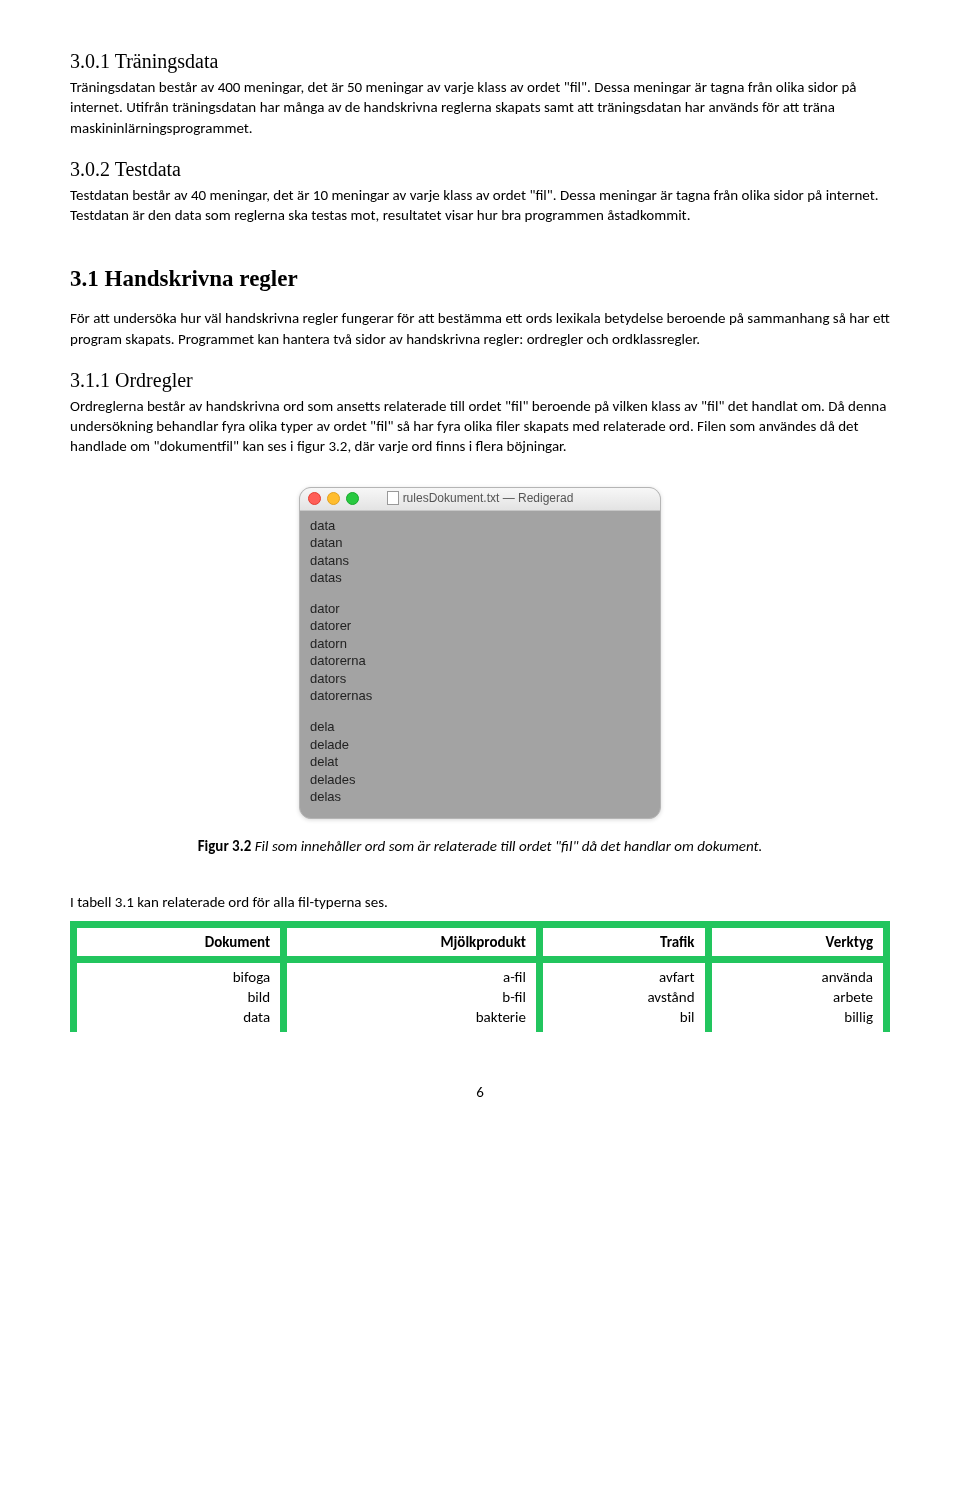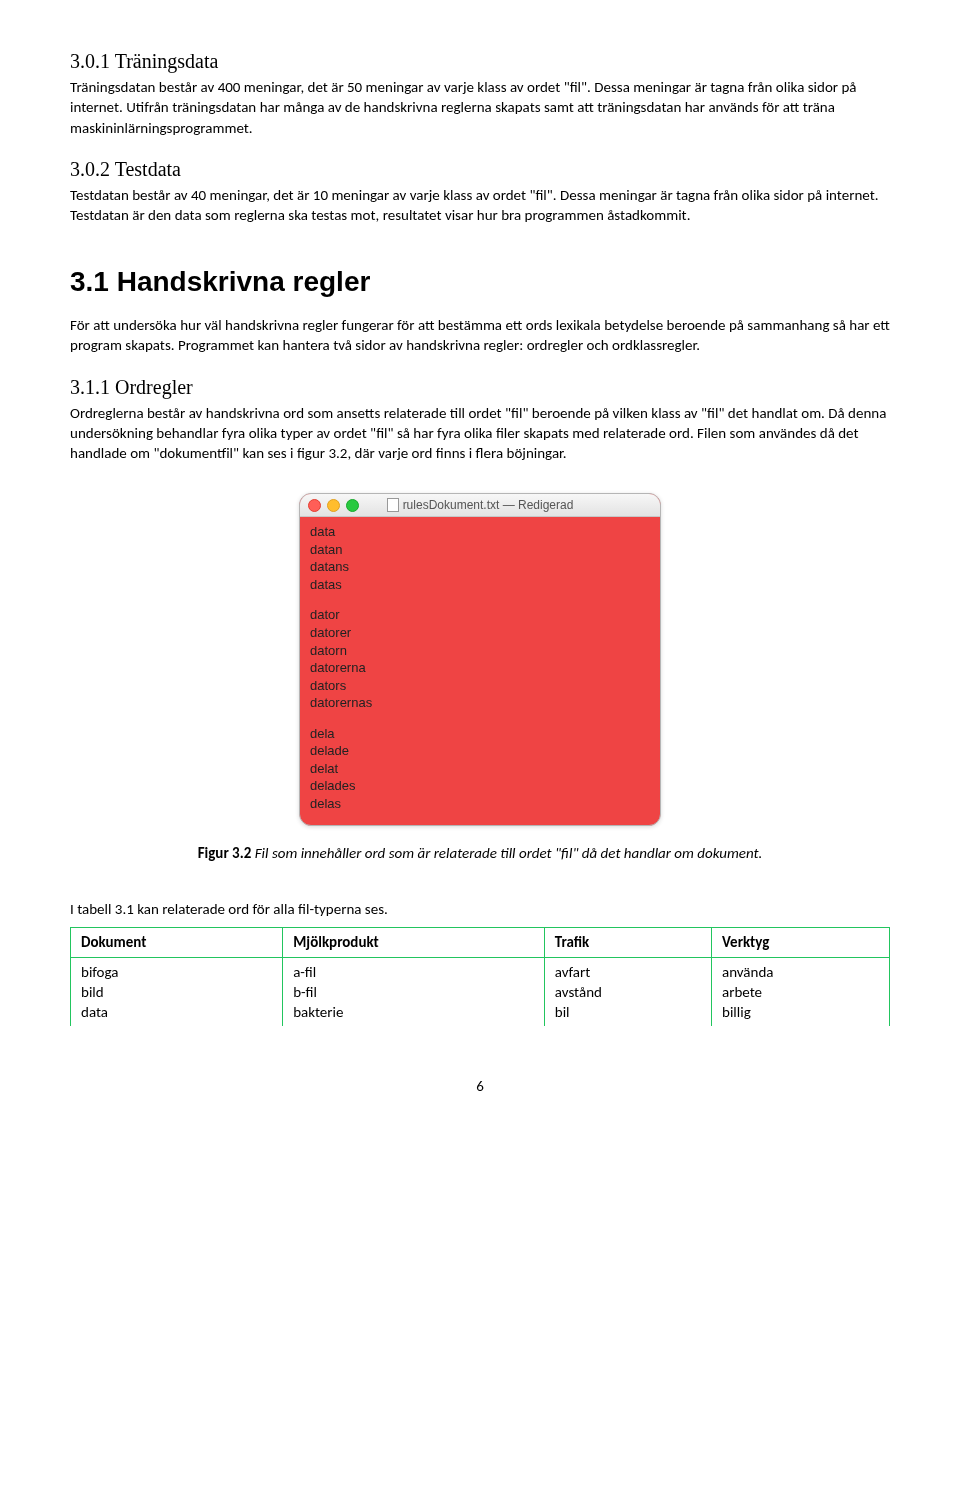--- a/index.html
+++ b/index.html
@@ -13,41 +13,41 @@
       background: #fff;
     }
     h2 {
       font-family: "Times New Roman", serif;
       font-size: 20px;
       font-weight: normal;
       margin-bottom: 2px;
       margin-top: 18px;
     }
     h1.section {
-      font-family: Liberation Sans, sans-serif;
-      font-size: 28px;
+      font-family: Liberation Serif, serif;
+      font-size: 23px;
       font-weight: bold;
       margin-top: 38px;
       margin-bottom: 14px;
     }
     p {
       margin: 0 0 8px 0;
     }
     .figure-wrap {
       text-align: center;
       margin: 30px 0 12px 0;
     }
     .mac-window {
       display: inline-block;
       width: 360px;
       border: 1px solid #b5b5b5;
       border-radius: 12px;
       overflow: hidden;
       box-shadow: 0 1px 4px rgba(0,0,0,0.15);
-      background: #ef4444;
+      background: #a3a3a3;
       text-align: left;
     }
     .mac-titlebar {
       background: linear-gradient(#f7f7f7, #e3e3e3);
       border-bottom: 1px solid #c7c7c7;
       height: 22px;
       display: flex;
       align-items: center;
       padding: 0 8px;
       position: relative;
@@ -95,23 +95,23 @@
     }
     .caption .label { font-weight: bold; font-style: normal; }
     .caption .text { font-style: italic; text-align: right; }
     table.data {
       border-collapse: collapse;
       width: 100%;
       margin-top: 8px;
       font-size: 15px;
     }
     table.data th, table.data td {
-      border: 1px solid #22c55e;
+      border: 7px solid #22c55e;
       padding: 4px 10px;
-      text-align: left;
+      text-align: right;
       vertical-align: top;
     }
     table.data th {
       font-weight: bold;
     }
     table.data td.noborder-bottom {
       border-bottom: none;
     }
     .page-num {
       text-align: center;

